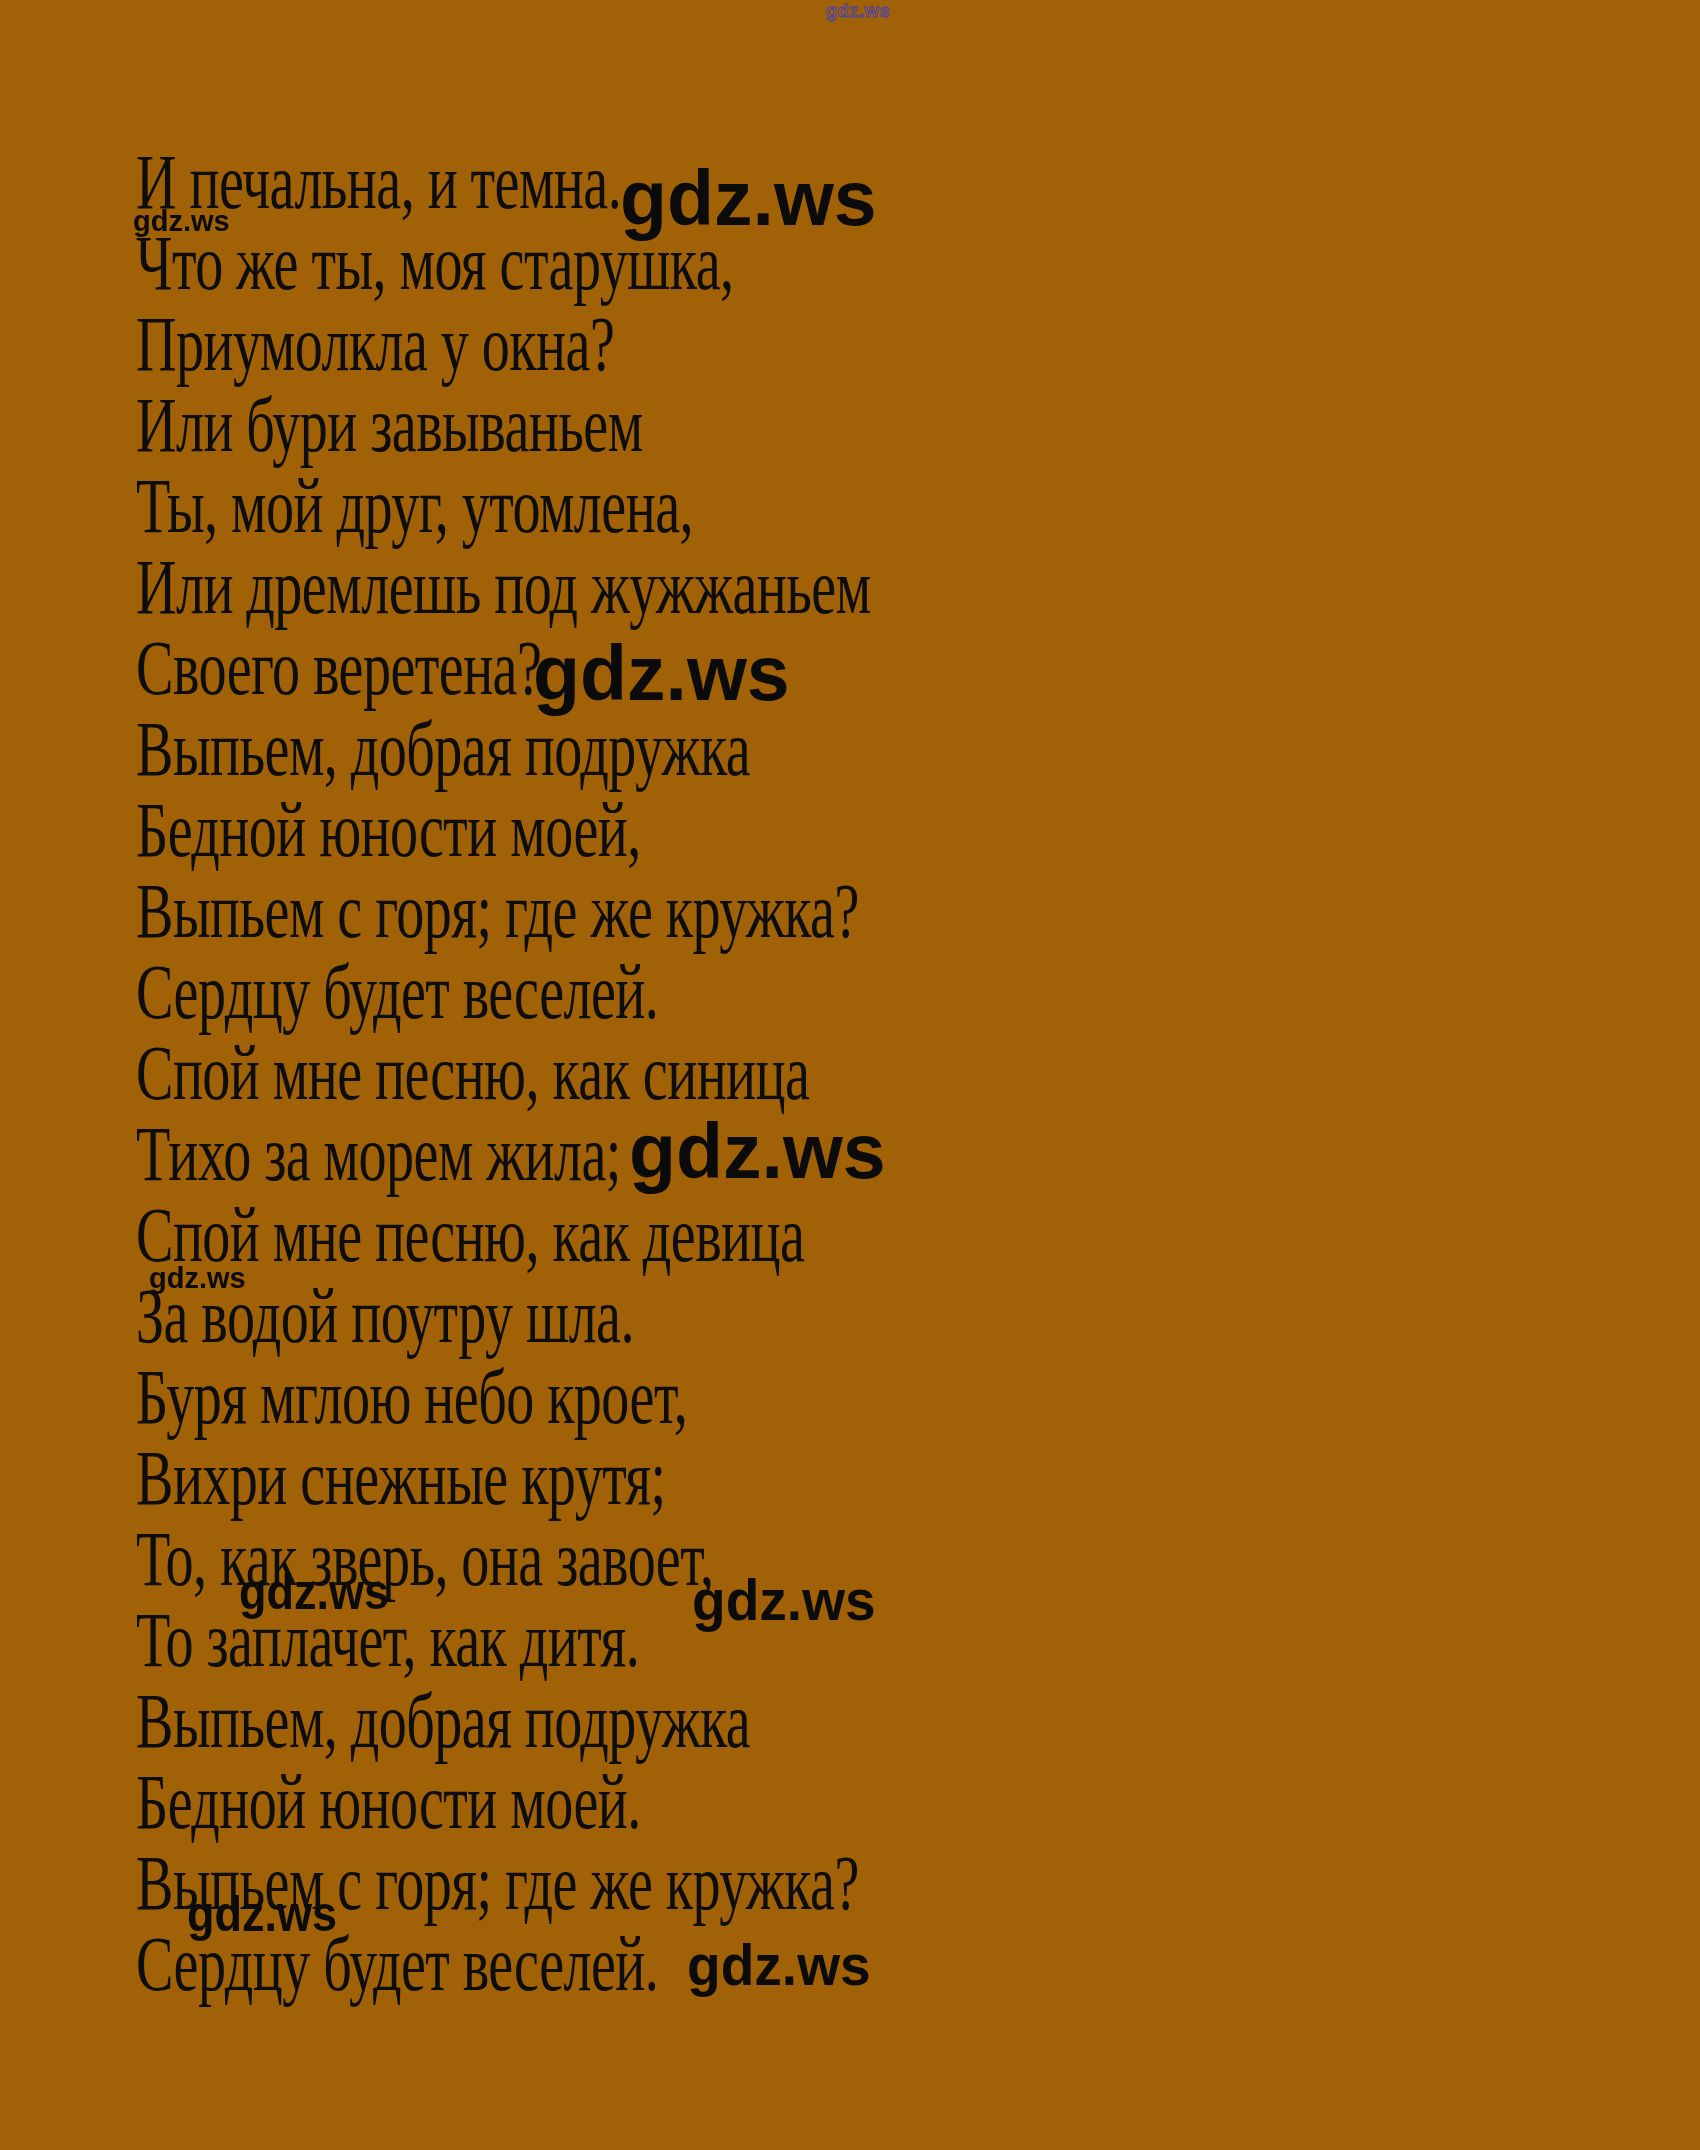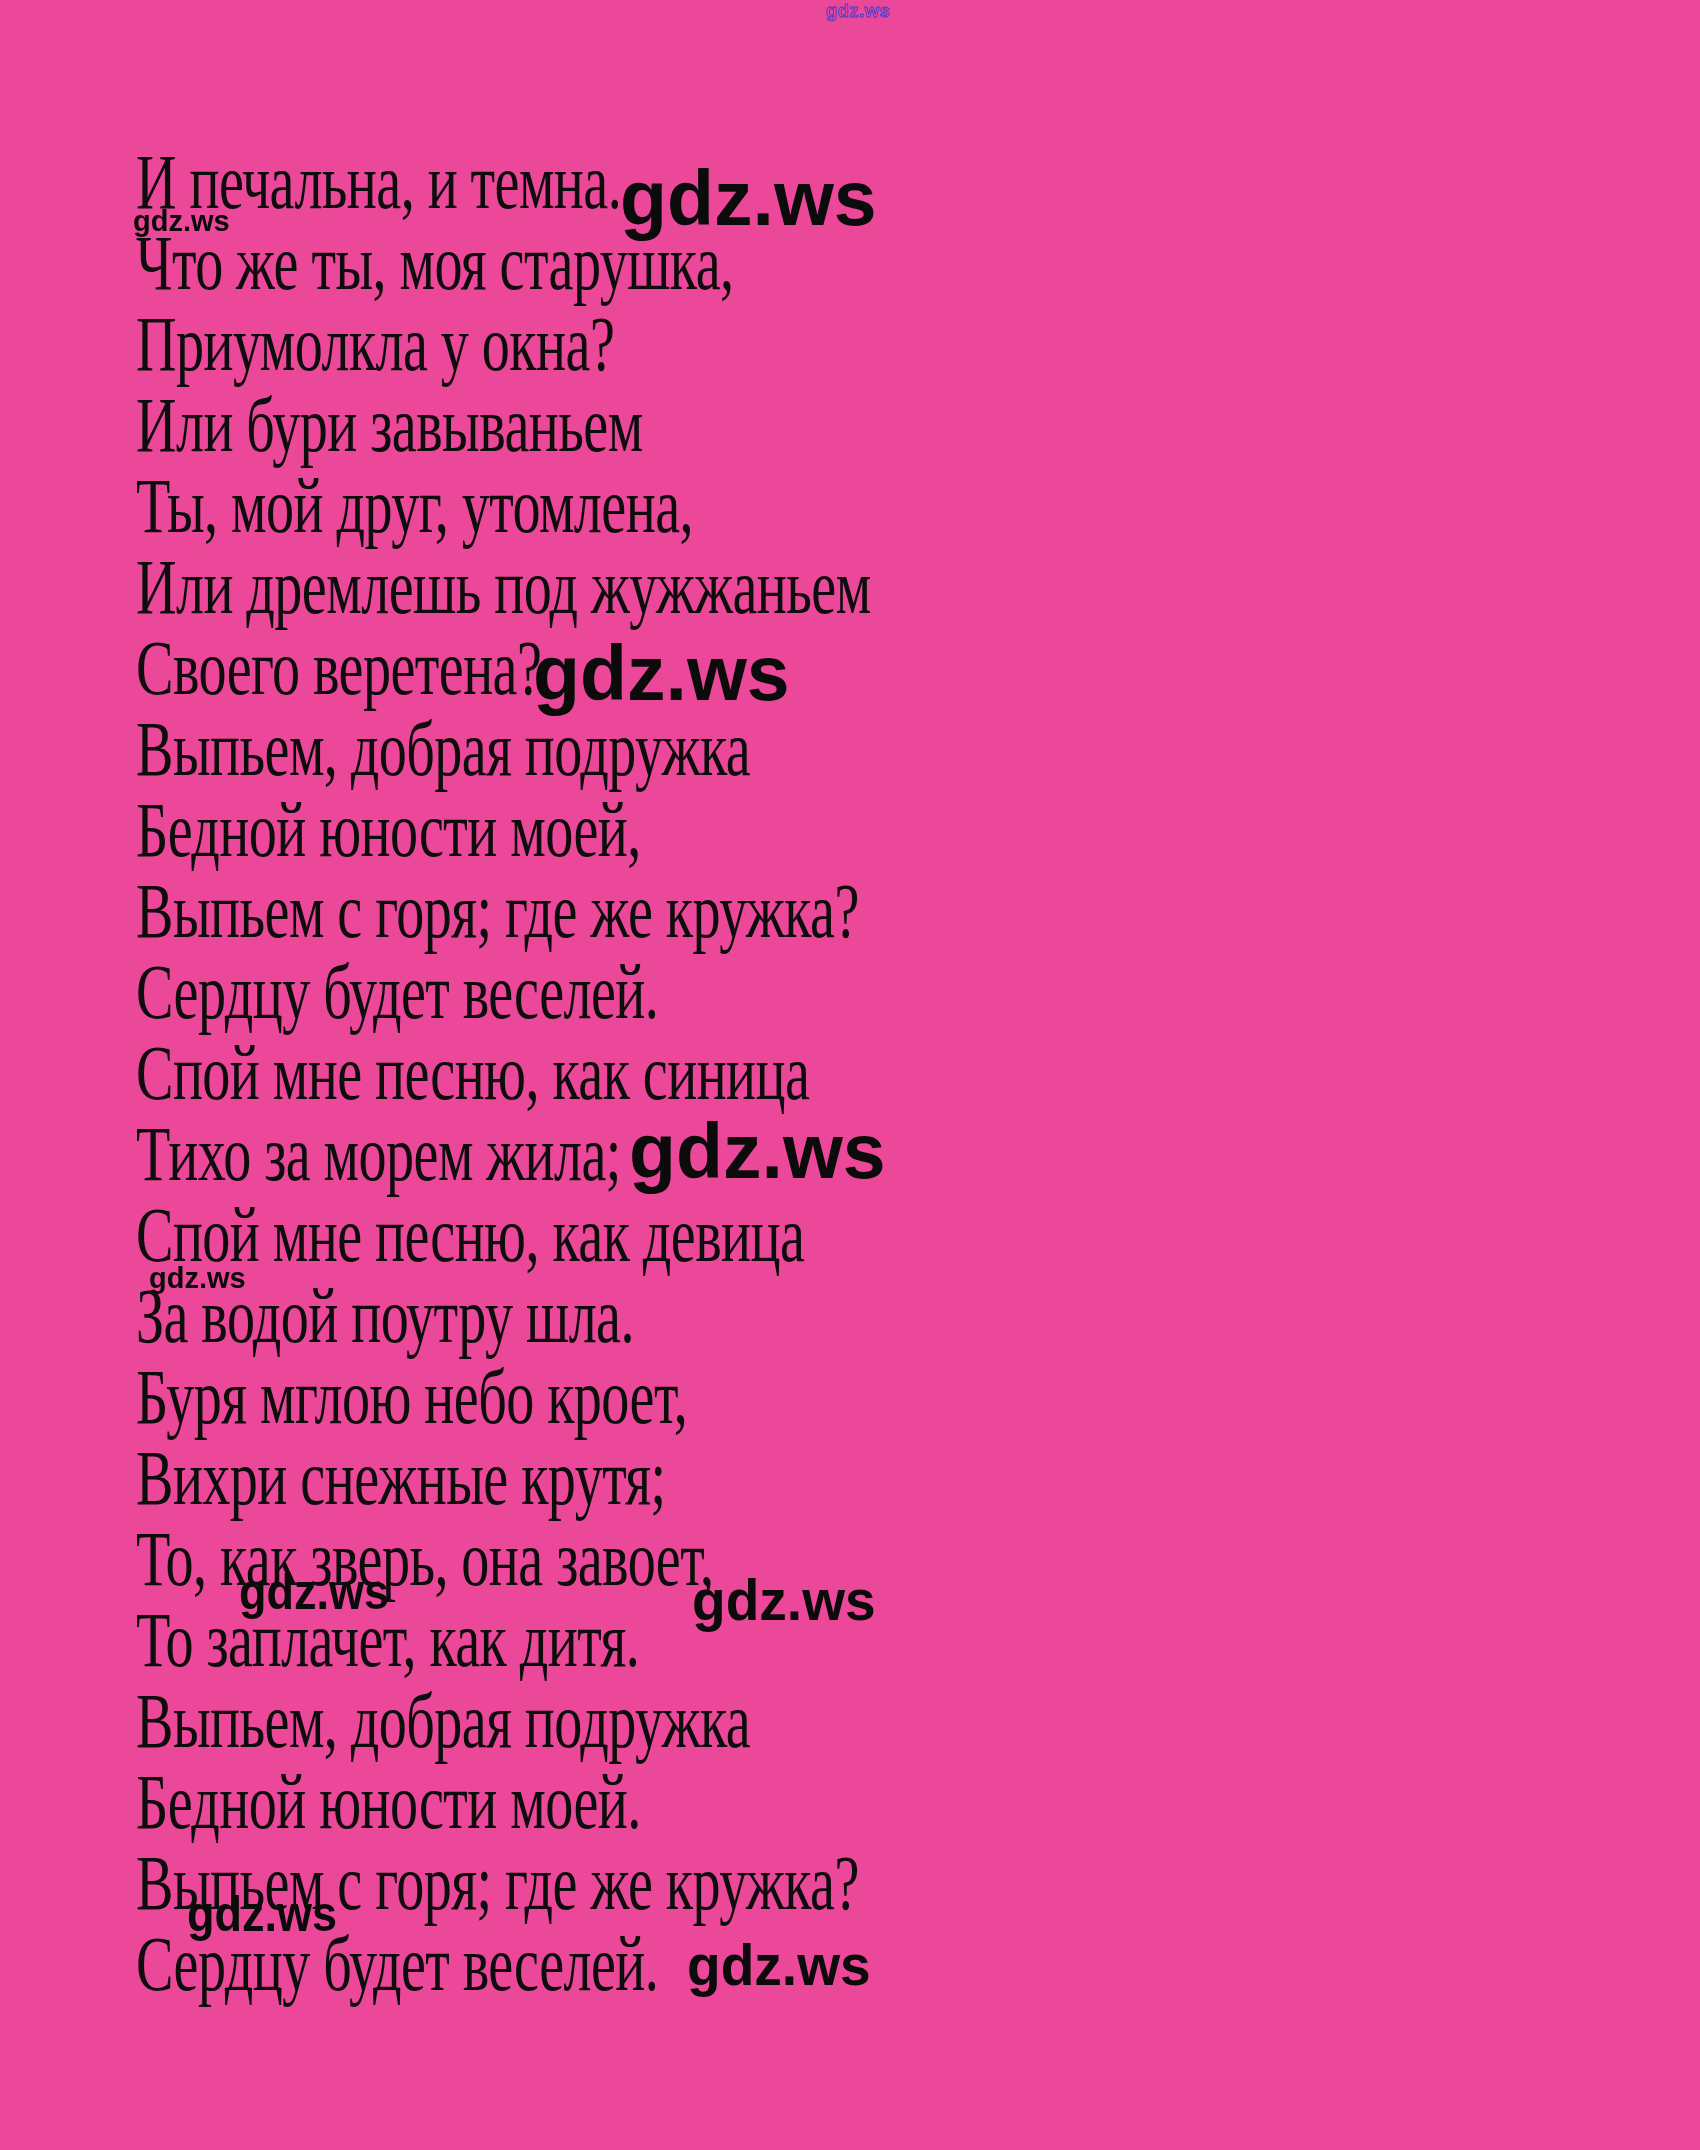--- a/index.html
+++ b/index.html
@@ -10,21 +10,21 @@
     width: 1700px;
     height: 2151px;
     background: #ffffff;
     position: relative;
     overflow: hidden;
     font-family: "Liberation Serif", serif;
   }
   .page {
     position: absolute;
     inset: 0;
-    background: #ec4899;
+    background: #a16207;
   }
   
   .pline {
     position: absolute;
     left: 136px;
     font-family: "Liberation Serif", serif;
     font-size: 78px;
     line-height: 1;
     color: #0d0d0d;
     white-space: nowrap;

